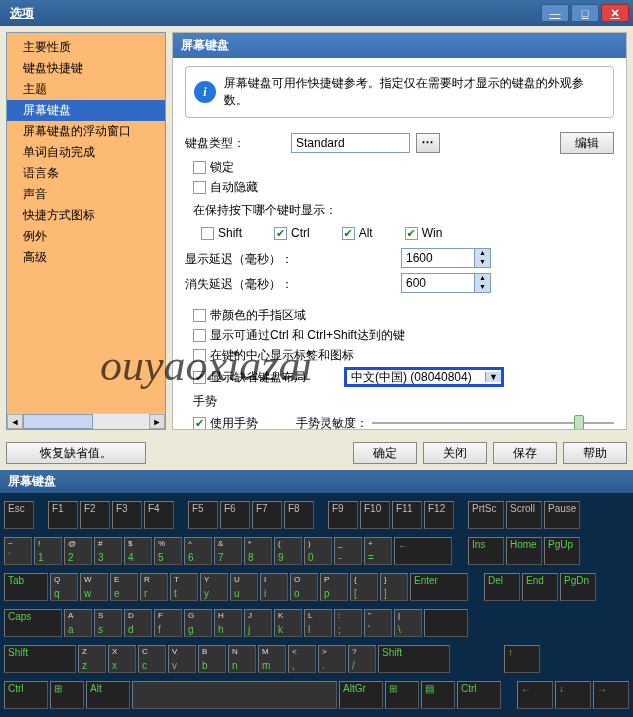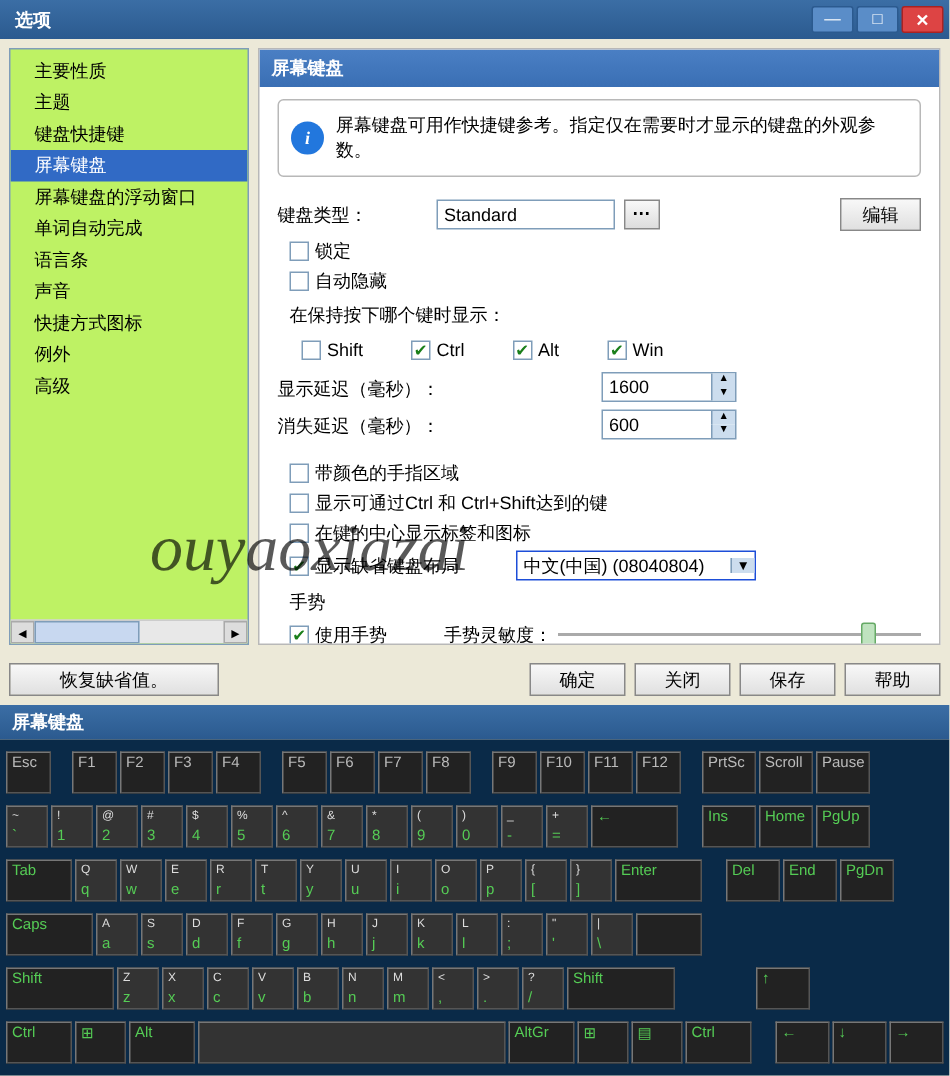--- a/index.html
+++ b/index.html
@@ -1,26 +1,26 @@
 <!DOCTYPE html>
 <html><head>
 <meta charset="utf-8">
 <style>
 * { box-sizing: border-box; margin: 0; padding: 0; font-family: "Microsoft YaHei", SimSun, sans-serif; font-size: 12px; }
 body { width: 633px; height: 717px; overflow: hidden; background: #ece9d8; }
 
-.titlebar { height: 26px; background: linear-gradient(#3b6ea5, #2b5a8f); color: #fff; display: flex; align-items: center; padding: 0 4px; }
+.titlebar { height: 26px; background: linear-gradient(#3b6ea5, #2b5a8f); color: #fff; display: flex; align-items: center; padding: 0 4px; text-decoration: underline; }
 .titlebar .title { flex: 1; padding-left: 6px; font-weight: bold; }
 .titlebar .winbtn { width: 28px; height: 18px; margin-left: 2px; display: flex; align-items: center; justify-content: center; border-radius: 2px; font-size: 11px; }
 .winbtn.min { background: #5a8dc8; border: 1px solid #2b5a8f; }
 .winbtn.max { background: #5a8dc8; border: 1px solid #2b5a8f; }
 .winbtn.close { background: #d44; border: 1px solid #a22; color: #fff; font-weight: bold; }
 
 .top-panel { display: flex; height: 410px; }
-.sidebar { width: 160px; border: 1px solid #7f9db9; margin: 6px; background: #bef264; overflow: auto; position: relative; }
+.sidebar { width: 160px; border: 1px solid #7f9db9; margin: 6px; background: #fdba74; overflow: auto; position: relative; }
 .sidebar ul { list-style: none; padding: 4px 0; }
 .sidebar li { padding: 2px 16px; cursor: pointer; }
 .sidebar li.selected { background: #316ac5; color: #fff; }
 .sidebar-scroll { position: absolute; bottom: 0; left: 0; right: 0; height: 16px; background: #e8e8e8; border-top: 1px solid #ccc; display: flex; }
 .sidebar-scroll .arrow { width: 16px; background: #ddd; border: 1px solid #aaa; text-align: center; font-size: 9px; line-height: 14px; }
 .sidebar-scroll .track { flex: 1; position: relative; }
 .sidebar-scroll .thumb { position: absolute; left: 0; width: 70px; height: 100%; background: #c8d8f0; border: 1px solid #7f9db9; }
 
 .main { flex: 1; margin: 6px 6px 6px 0; border: 1px solid #b8b8b8; background: #fff; padding: 0; overflow: hidden; }
 .main-header { background: linear-gradient(#4a7fc4, #3a6fb4); color: #fff; padding: 4px 8px; font-weight: bold; }
@@ -39,21 +39,21 @@
 .cb.checked::after { content: "✔"; color: #1a7f1a; font-size: 11px; }
 .sub-checks { display: flex; gap: 24px; padding-left: 8px; margin: 4px 0; }
 
 .spinner-row { display: flex; align-items: flex-end; gap: 8px; margin: 5px 0; }
 .spinner-row .lbl2 { width: 160px; }
 .spinner { border: 1px solid #7f9db9; width: 90px; height: 20px; display: flex; }
 .spinner .val { flex: 1; padding: 0 4px; display: flex; align-items: center; }
 .spinner .arrows { width: 16px; display: flex; flex-direction: column; }
 .spinner .arrows span { flex: 1; background: #cde; font-size: 7px; text-align: center; border-left: 1px solid #7f9db9; }
 
-.dropdown { border: 1px solid #1d4ed8; height: 20px; display: flex; align-items: center; background: #fff; width: 160px; }
+.dropdown { border: 3px solid #1d4ed8; height: 20px; display: flex; align-items: center; background: #fff; width: 160px; }
 .dropdown .val { flex: 1; padding: 0 4px; white-space: nowrap; overflow: hidden; }
 .dropdown .dd-arrow { width: 16px; background: #cde; text-align: center; font-size: 9px; border-left: 1px solid #7f9db9; }
 .slider { flex: 1; height: 20px; position: relative; }
 .slider .track { position: absolute; left: 0; right: 0; top: 9px; height: 2px; background: #aaa; }
 .slider .thumb { position: absolute; right: 30px; top: 2px; width: 10px; height: 16px; background: #bfe3bf; border: 1px solid #6a6; border-radius: 2px; }
 
 .bottom-bar { display: flex; gap: 6px; padding: 6px; justify-content: flex-end; }
 .bottom-bar .btn-wide { min-width: 64px; }
 .restore-btn { margin-right: auto; min-width: 140px; }
 
@@ -81,22 +81,22 @@
   <span class="title">选项</span>
   <div class="winbtn min">—</div>
   <div class="winbtn max">□</div>
   <div class="winbtn close">✕</div>
 </div>
 
 <div class="top-panel">
   <div class="sidebar">
     <ul id="sidebar-list">
         <li>主要性质</li>
+        <li>键盘快捷键</li>
         <li>主题</li>
-        <li>键盘快捷键</li>
         <li class="selected">屏幕键盘</li>
         <li>屏幕键盘的浮动窗口</li>
         <li>单词自动完成</li>
         <li>语言条</li>
         <li>声音</li>
         <li>快捷方式图标</li>
         <li>例外</li>
         <li>高级</li>
       </ul>
     <div class="sidebar-scroll">

